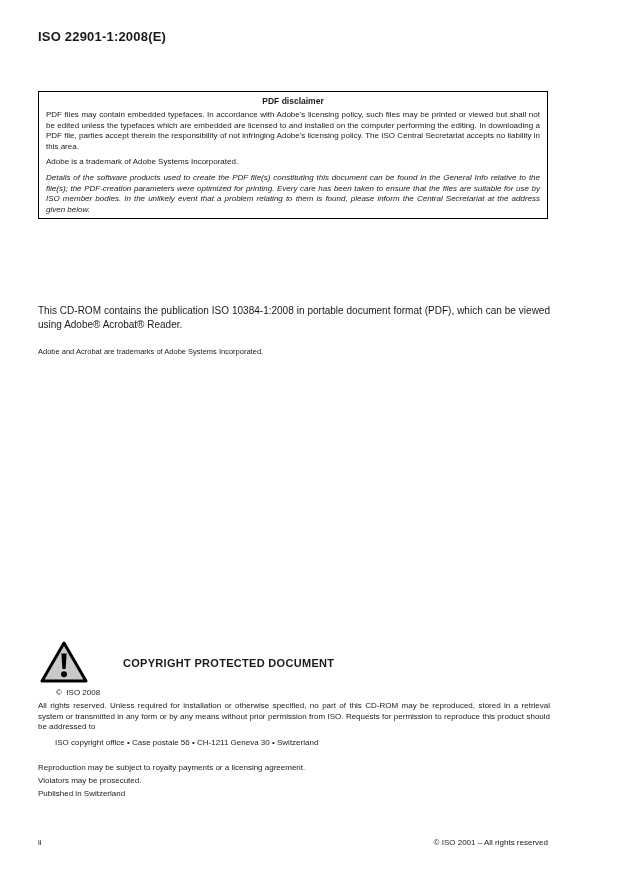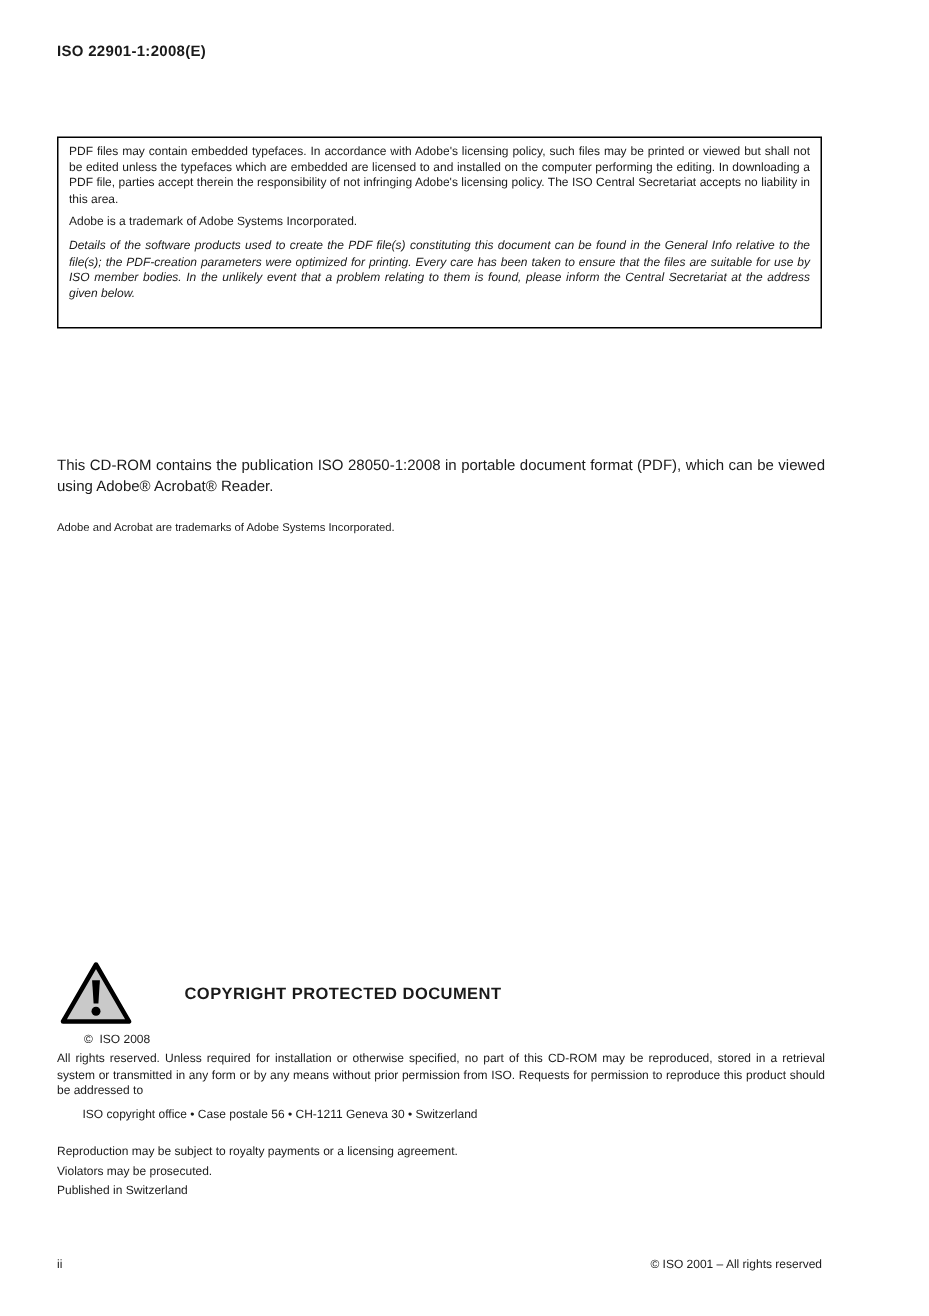--- a/index.html
+++ b/index.html
@@ -9,21 +9,21 @@
     height: 877px;
     position: relative;
     font-family: "Liberation Sans", "DejaVu Sans", sans-serif;
     color: #1a1a1a;
     overflow: hidden;
   }
   .page-header {
     position: absolute;
     left: 38px;
     top: 29px;
-    font-size: 10px;
+    font-size: 13px;
     font-weight: bold;
     letter-spacing: 0.2px;
   }
   .disclaimer-box {
     position: absolute;
     left: 38px;
     top: 91px;
     width: 510px;
     height: 128px;
     border: 1px solid #000;
@@ -118,26 +118,27 @@
     justify-content: space-between;
     font-size: 8px;
   }
 </style>
 </head>
 <body>
 
 <div class="page-header">ISO 22901-1:2008(E)</div>
 
 <div class="disclaimer-box">
+  <div class="disclaimer-title">PDF disclaimer</div>
   <div class="disclaimer-para">PDF files may contain embedded typefaces. In accordance with Adobe's licensing policy, such files may be printed or viewed but shall not be edited unless the typefaces which are embedded are licensed to and installed on the computer performing the editing. In downloading a PDF file, parties accept therein the responsibility of not infringing Adobe's licensing policy. The ISO Central Secretariat accepts no liability in this area.</div>
   <div class="disclaimer-para">Adobe is a trademark of Adobe Systems Incorporated.</div>
   <div class="disclaimer-para">Details of the software products used to create the PDF file(s) constituting this document can be found in the General Info relative to the file(s); the PDF-creation parameters were optimized for printing. Every care has been taken to ensure that the files are suitable for use by ISO member bodies. In the unlikely event that a problem relating to them is found, please inform the Central Secretariat at the address given below.</div>
 </div>
 
-<div class="cdrom-para">This CD-ROM contains the publication ISO 28050-1:2008 in portable document format (PDF), which can be viewed using Adobe® Acrobat® Reader.</div>
+<div class="cdrom-para">This CD-ROM contains the publication ISO 10384-1:2008 in portable document format (PDF), which can be viewed using Adobe® Acrobat® Reader.</div>
 
 <div class="trademark-note">Adobe and Acrobat are trademarks of Adobe Systems Incorporated.</div>
 
 <div class="copyright-banner">
   <span class="warning-icon-wrap">
     <svg width="50" height="45" viewBox="0 0 50 45" xmlns="http://www.w3.org/2000/svg">
       <path d="M25 3 L47 41 L3 41 Z" fill="#c9c9c9" stroke="#000" stroke-width="3" stroke-linejoin="round"></path>
       <path d="M22.4 13.5 L27.6 13.5 L26.6 29 L23.4 29 Z" fill="#000"></path>
       <circle cx="25" cy="34.2" r="3" fill="#000"></circle>
     </svg>

